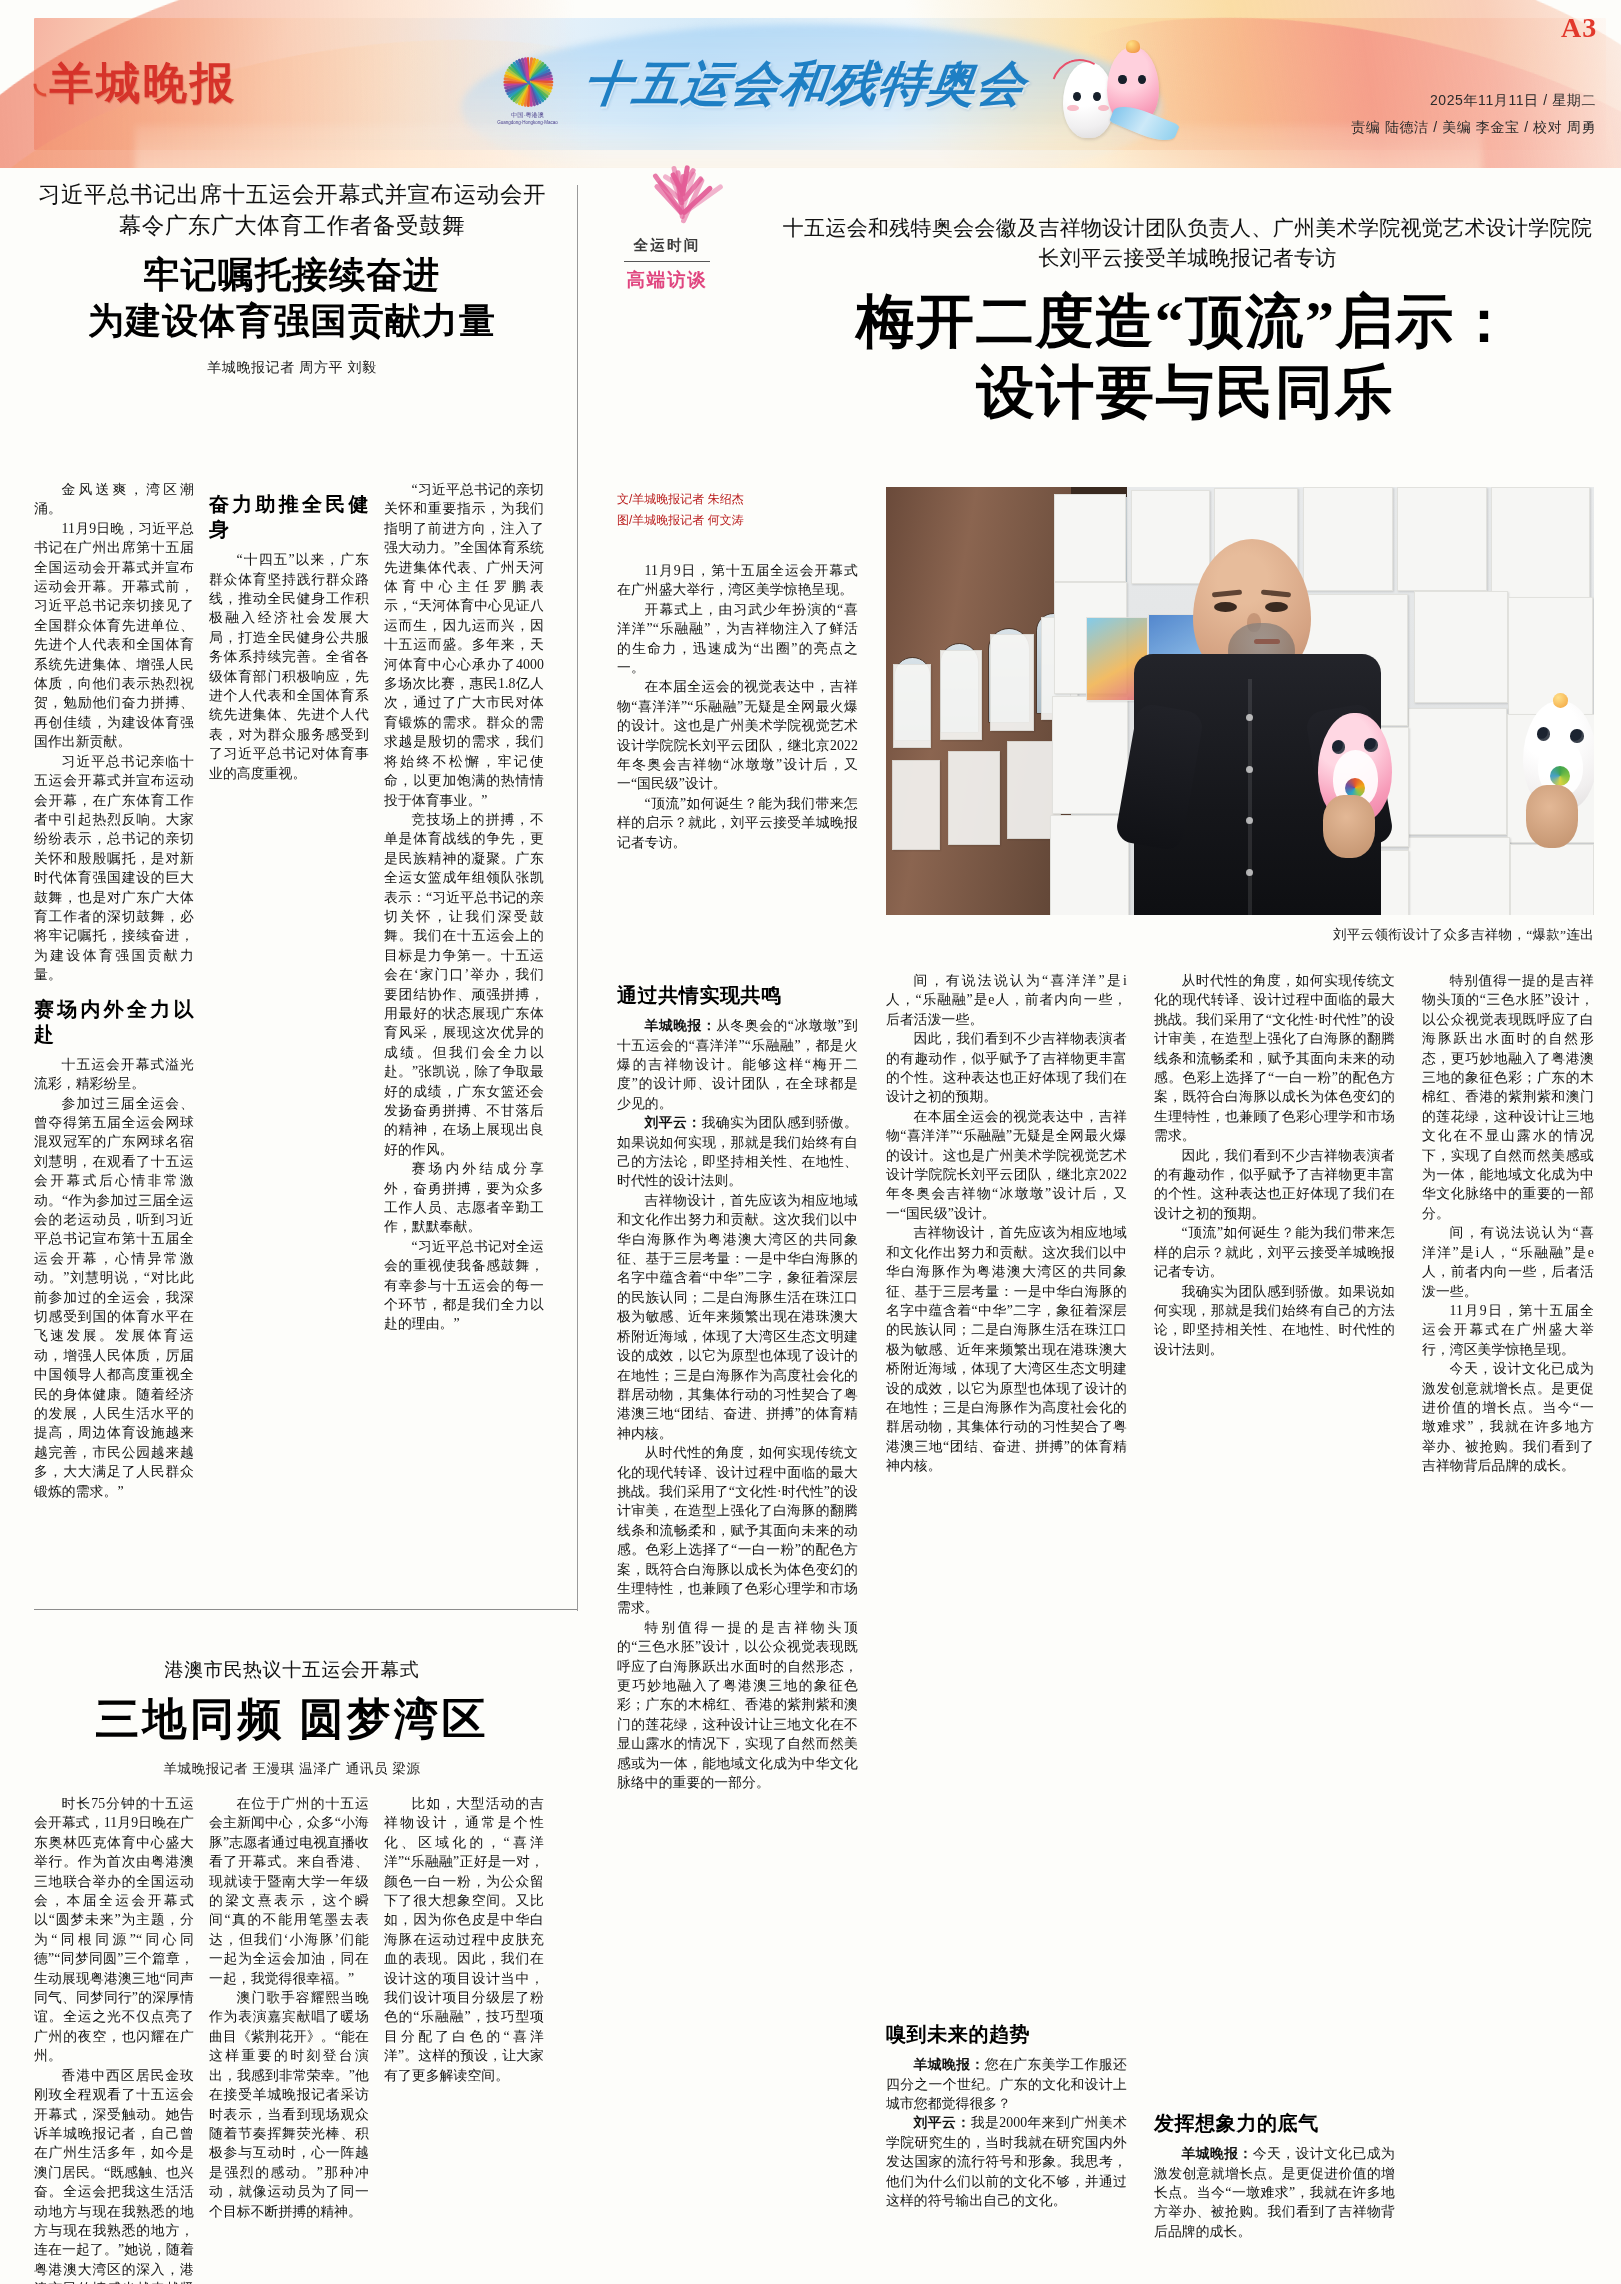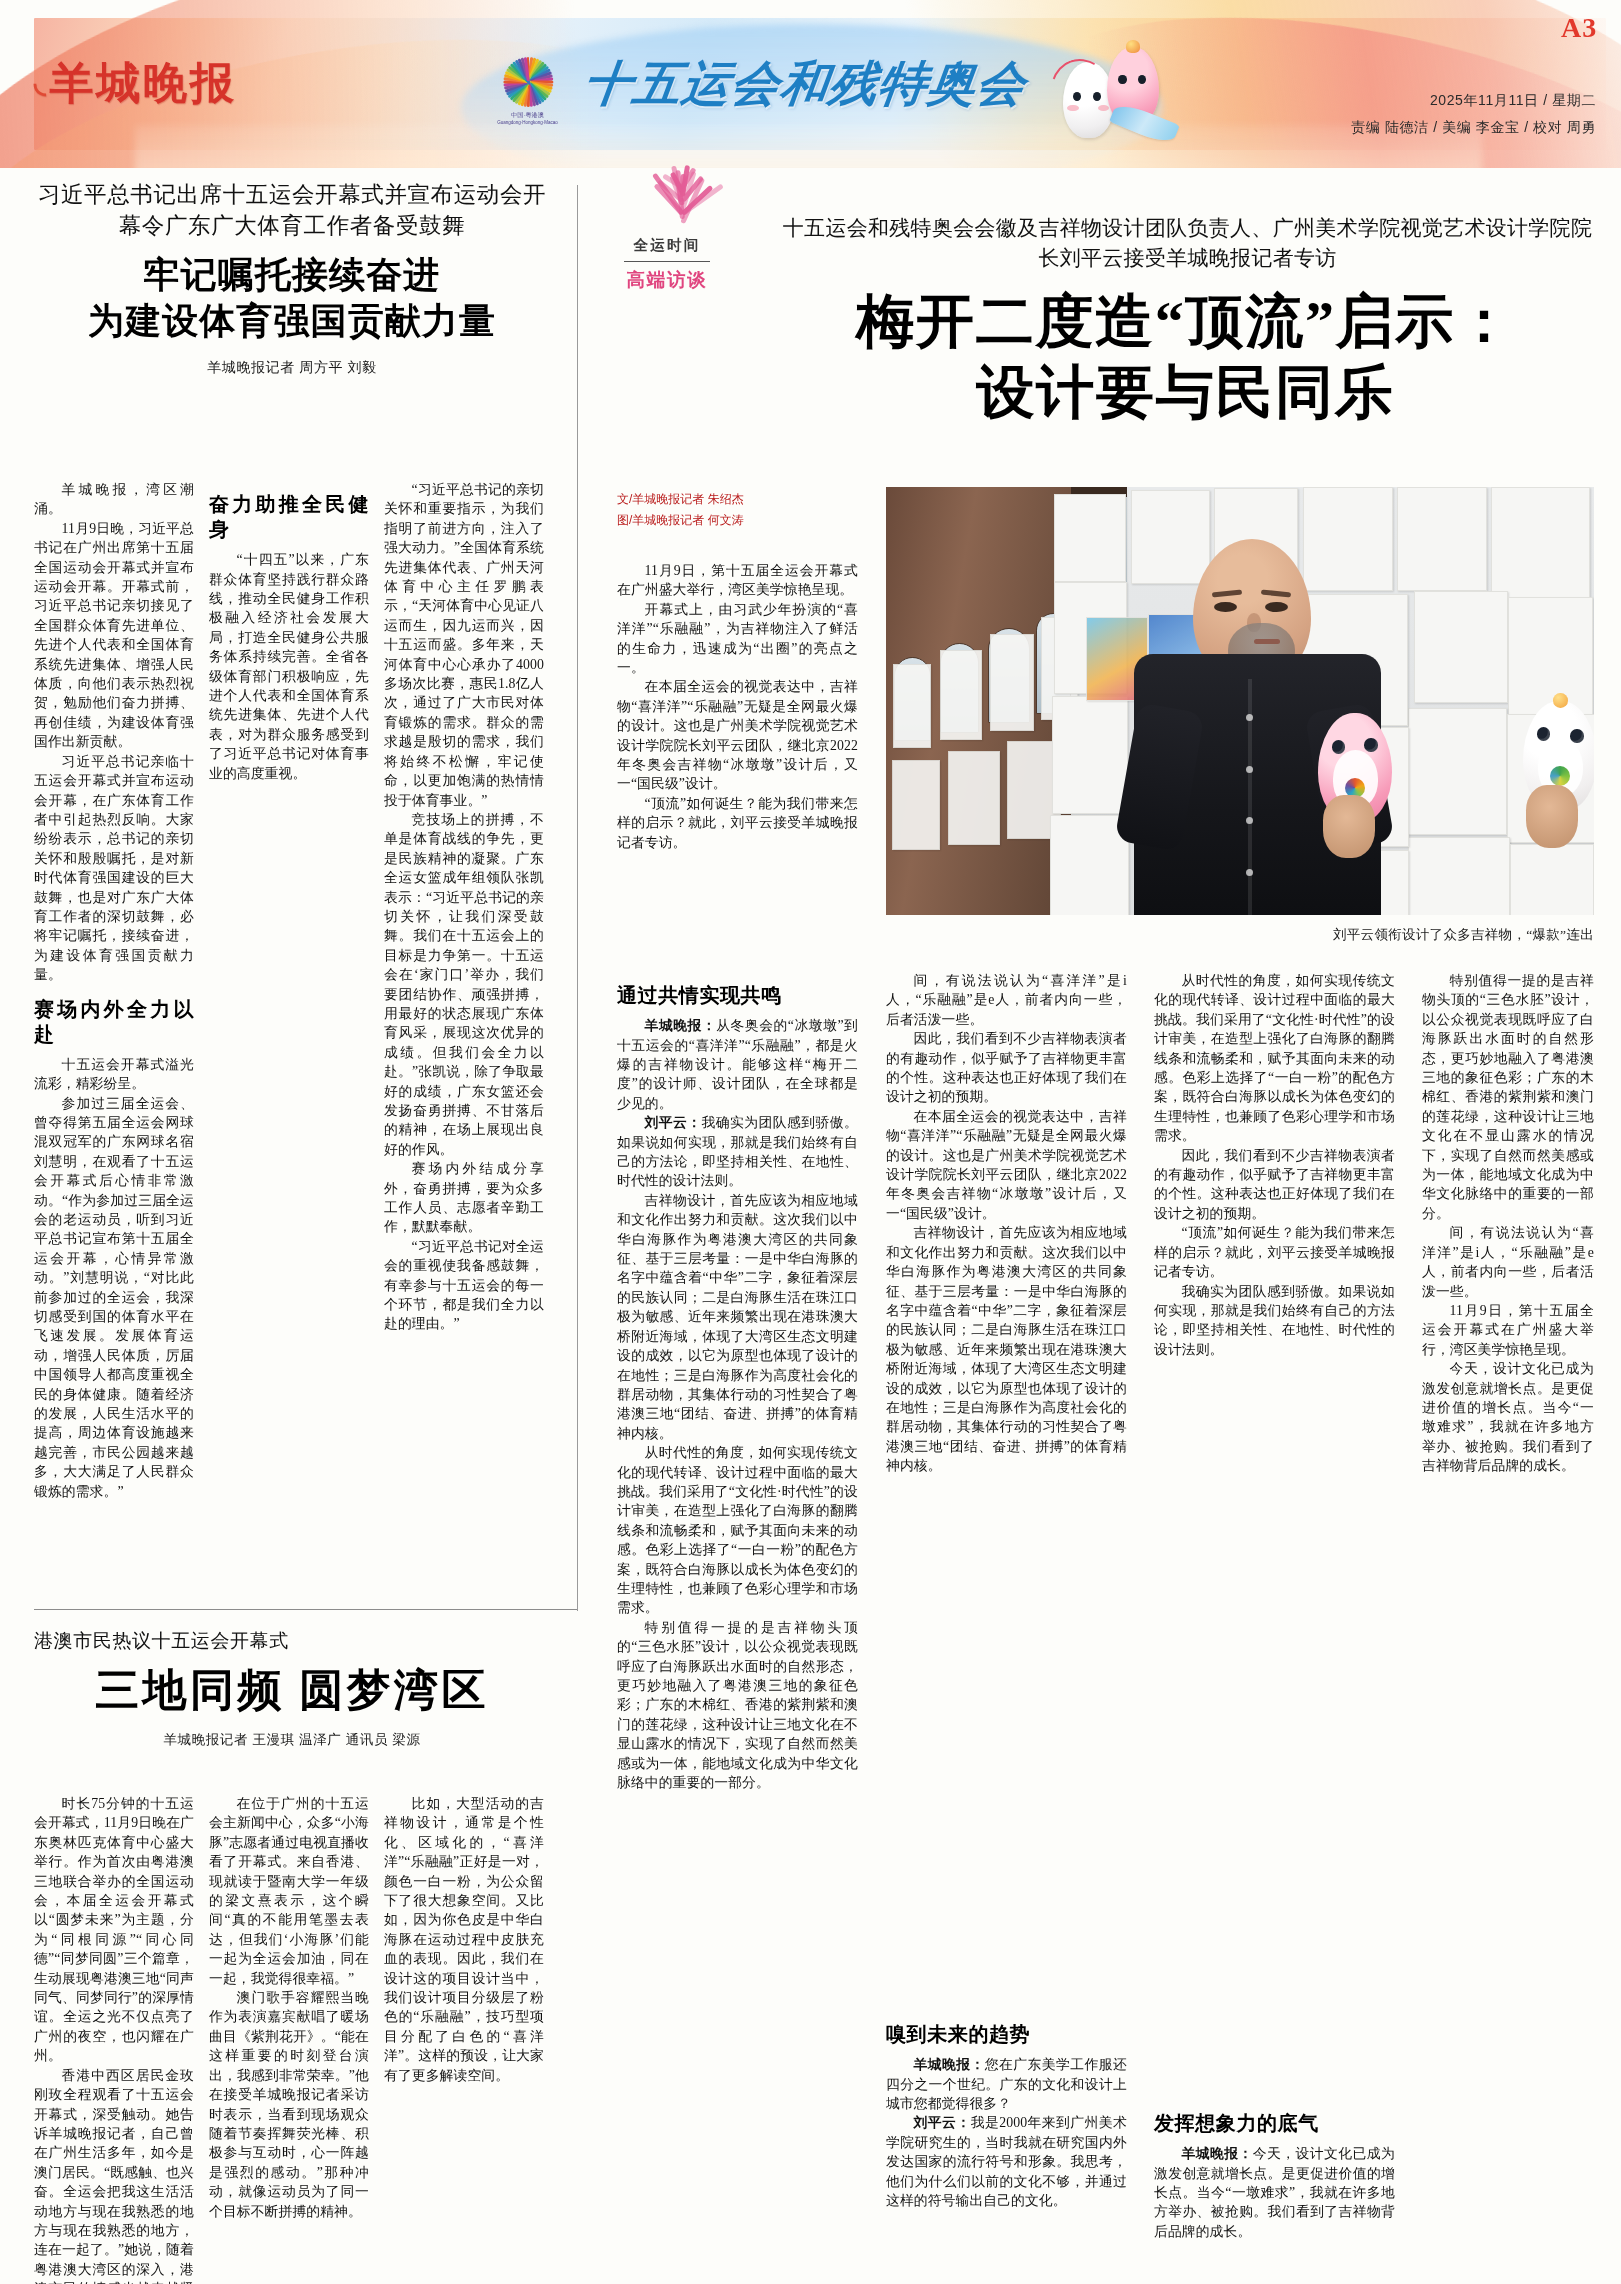--- a/index.html
+++ b/index.html
@@ -419,21 +419,23 @@
     text-align: right;
     letter-spacing: 0.3px;
   }
 
   
   .story-c { position: absolute; left: 34px; top: 1628px; width: 516px; }
   .kicker-c {
     font-family: "Liberation Serif", serif;
     font-size: 19px;
     color: #111;
+    text-align: center;
     letter-spacing: 0.6px;
+    margin-top: 29px;
   }
   .headline-c {
     margin-top: 6.7px;
     font-family: "Liberation Serif", serif;
     font-size: 44px;
     font-weight: bold;
     color: #000;
     text-align: center;
     letter-spacing: 3.4px;
   }
@@ -550,21 +552,21 @@
   <div class="story-a">
     <div class="kicker-a">习近平总书记出席十五运会开幕式并宣布运动会开幕令广东广大体育工作者备受鼓舞</div>
     <div class="headline-a">
       <div>牢记嘱托接续奋进</div>
       <div>为建设体育强国贡献力量</div>
     </div>
     <div class="byline-a">羊城晚报记者 周方平 刘毅</div>
   </div>
 
   <div class="col" style="left:34px; top:480px; width:160px; height:1111px;">
-    <p>羊城晚报，湾区潮涌。</p>
+    <p>金风送爽，湾区潮涌。</p>
     <p>11月9日晚，习近平总书记在广州出席第十五届全国运动会开幕式并宣布运动会开幕。开幕式前，习近平总书记亲切接见了全国群众体育先进单位、先进个人代表和全国体育系统先进集体、增强人民体质，向他们表示热烈祝贺，勉励他们奋力拼搏、再创佳绩，为建设体育强国作出新贡献。</p>
     <p>习近平总书记亲临十五运会开幕式并宣布运动会开幕，在广东体育工作者中引起热烈反响。大家纷纷表示，总书记的亲切关怀和殷殷嘱托，是对新时代体育强国建设的巨大鼓舞，也是对广东广大体育工作者的深切鼓舞，必将牢记嘱托，接续奋进，为建设体育强国贡献力量。</p>
     <div class="subhead">赛场内外全力以赴</div>
     <p>十五运会开幕式溢光流彩，精彩纷呈。</p>
     <p>参加过三届全运会、曾夺得第五届全运会网球混双冠军的广东网球名宿刘慧明，在观看了十五运会开幕式后心情非常激动。“作为参加过三届全运会的老运动员，听到习近平总书记宣布第十五届全运会开幕，心情异常激动。”刘慧明说，“对比此前参加过的全运会，我深切感受到国的体育水平在飞速发展。发展体育运动，增强人民体质，厉届中国领导人都高度重视全民的身体健康。随着经济的发展，人民生活水平的提高，周边体育设施越来越完善，市民公园越来越多，大大满足了人民群众锻炼的需求。”</p>
   </div>
 
   <div class="col" style="left:209px; top:480px; width:160px; height:1111px;">
     <div class="subhead">奋力助推全民健身</div>
     <p>“十四五”以来，广东群众体育坚持践行群众路线，推动全民健身工作积极融入经济社会发展大局，打造全民健身公共服务体系持续完善。全省各级体育部门积极响应，先进个人代表和全国体育系统先进集体、先进个人代表，对为群众服务感受到了习近平总书记对体育事业的高度重视。</p>

